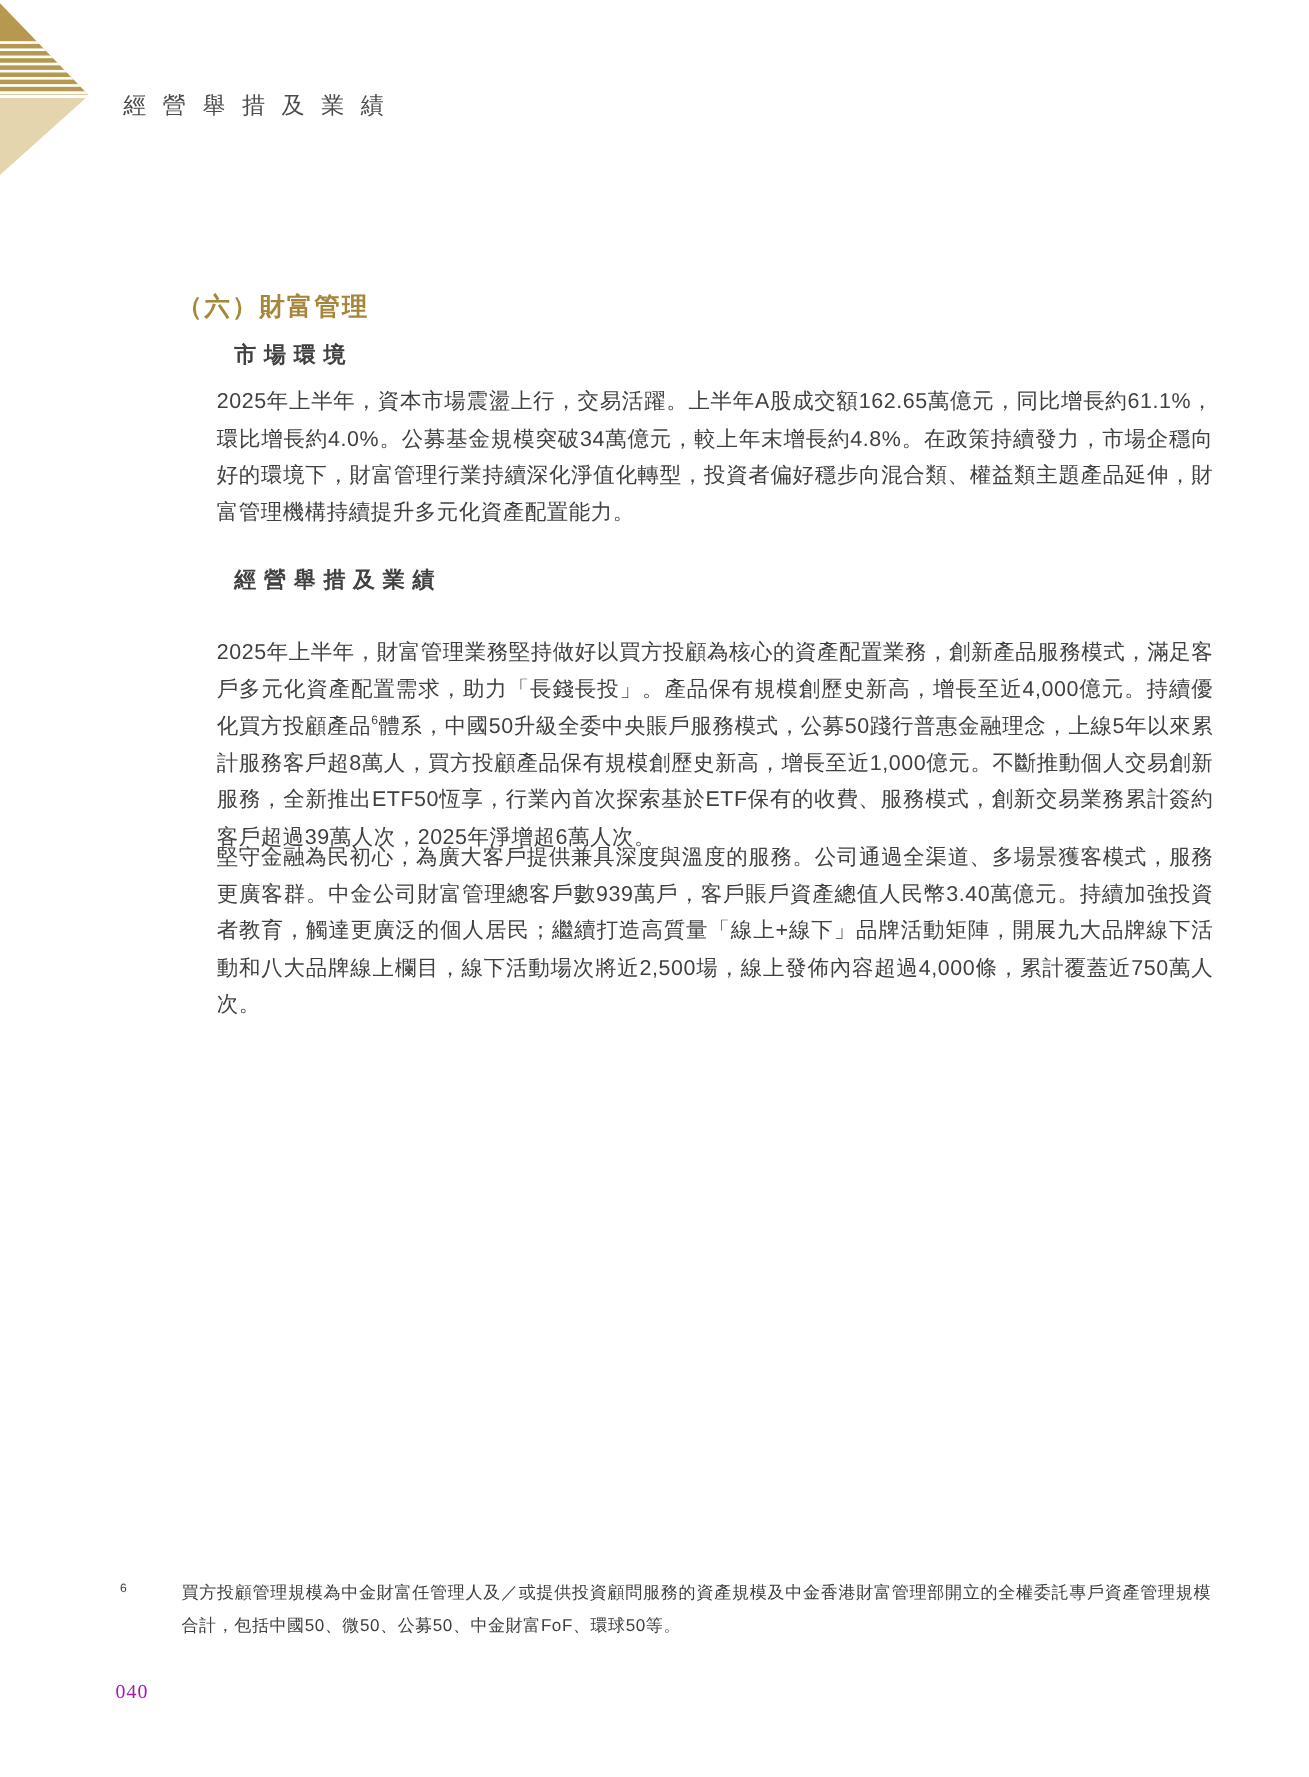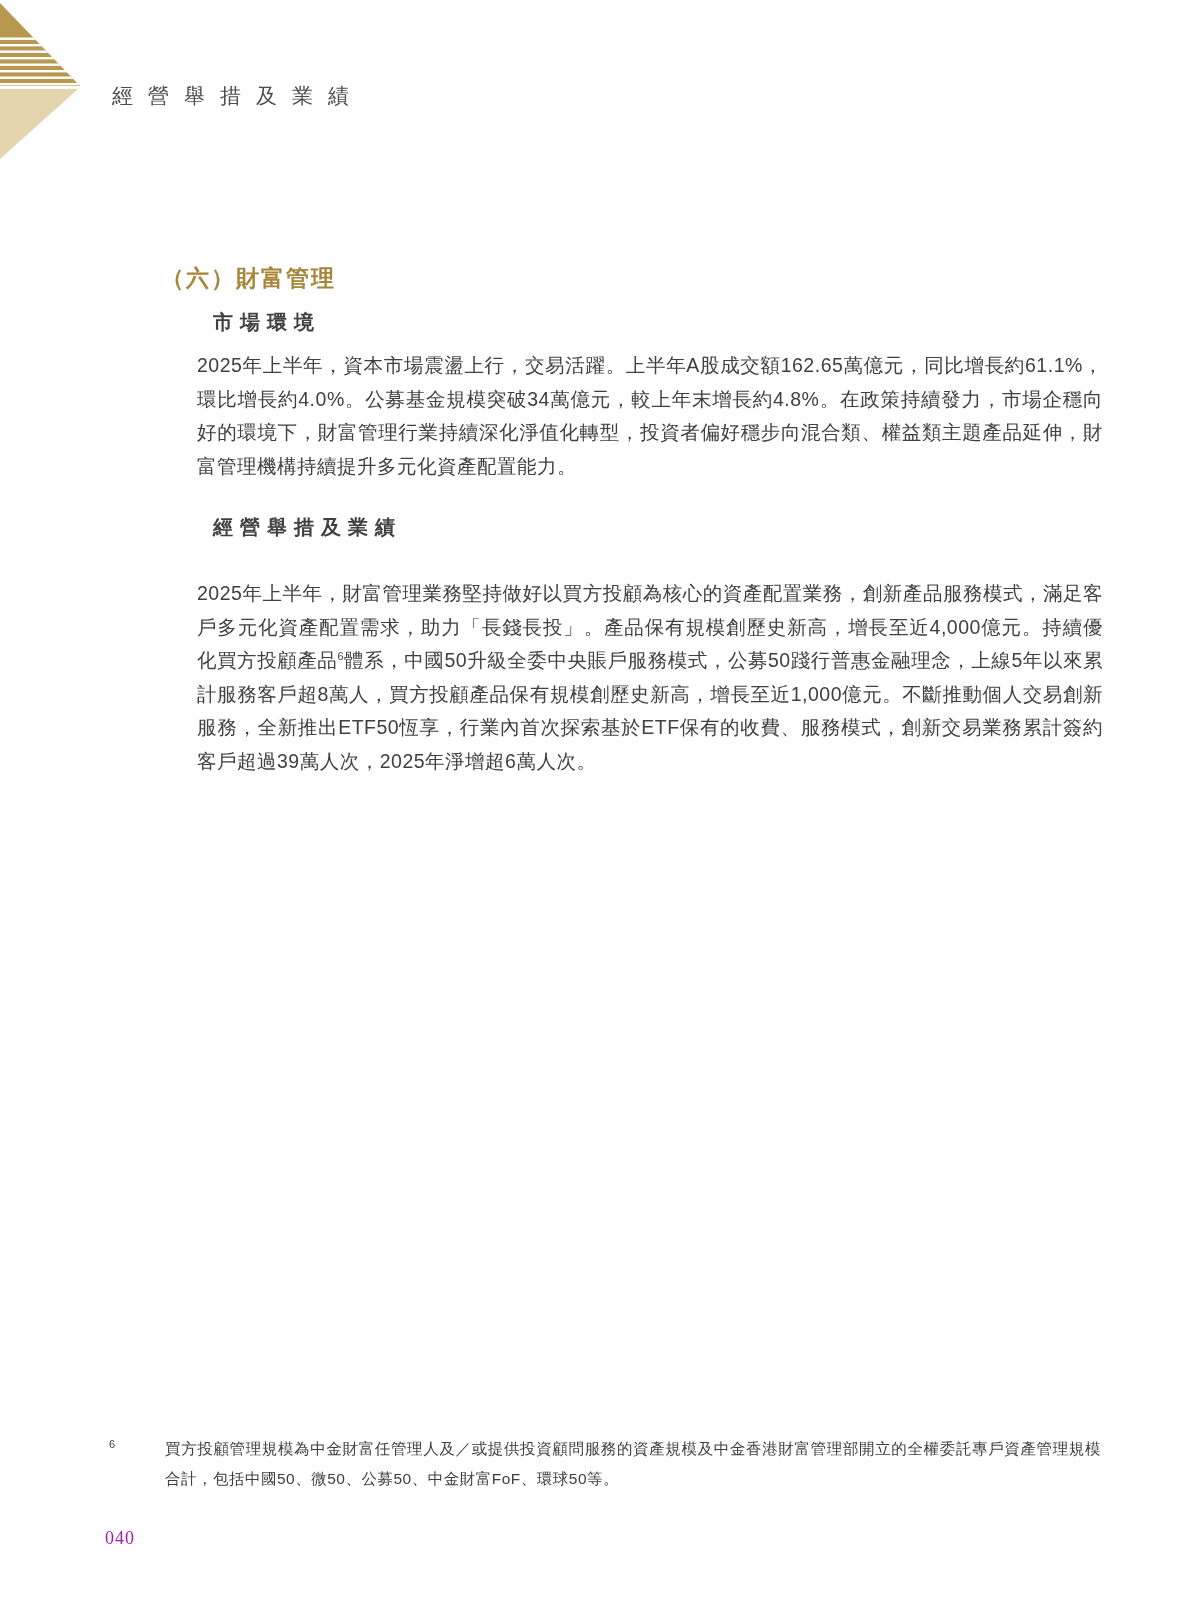--- a/index.html
+++ b/index.html
@@ -97,19 +97,20 @@
   <div class="h1">（六）財富管理</div>
 
   <div class="h2 h2-market">市場環境</div>
 
   <p class="body-p p1">2025年上半年，資本市場震盪上行，交易活躍。上半年A股成交額162.65萬億元，同比增長約61.1%，環比增長約4.0%。公募基金規模突破34萬億元，較上年末增長約4.8%。在政策持續發力，市場企穩向好的環境下，財富管理行業持續深化淨值化轉型，投資者偏好穩步向混合類、權益類主題產品延伸，財富管理機構持續提升多元化資產配置能力。</p>
 
   <div class="h2 h2-ops">經營舉措及業績</div>
 
   <p class="body-p p2"><span>2025年上半年，財富管理業務堅持做好以買方投顧為核心的資產配置業務，創新產品服務模式，滿足客戶多元化資產配置需求，助力「長錢長投」。產品保有規模創歷史新高，增長至近4,000億元。持續優化買方投顧產品</span><sup>6</sup><span>體系，中國50升級全委中央賬戶服務模式，公募50踐行普惠金融理念，上線5年以來累計服務客戶超8萬人，買方投顧產品保有規模創歷史新高，增長至近1,000億元。不斷推動個人交易創新服務，全新推出ETF50恆享，行業內首次探索基於ETF保有的收費、服務模式，創新交易業務累計簽約客戶超過39萬人次，2025年淨增超6萬人次。</span></p>
 
+  <p class="body-p p3">堅守金融為民初心，為廣大客戶提供兼具深度與溫度的服務。公司通過全渠道、多場景獲客模式，服務更廣客群。中金公司財富管理總客戶數939萬戶，客戶賬戶資產總值人民幣3.40萬億元。持續加強投資者教育，觸達更廣泛的個人居民；繼續打造高質量「線上+線下」品牌活動矩陣，開展九大品牌線下活動和八大品牌線上欄目，線下活動場次將近2,500場，線上發佈內容超過4,000條，累計覆蓋近750萬人次。</p>
 
   <sup class="fn-marker">6</sup>
   <div class="fn-text">買方投顧管理規模為中金財富任管理人及／或提供投資顧問服務的資產規模及中金香港財富管理部開立的全權委託專戶資產管理規模合計，包括中國50、微50、公募50、中金財富FoF、環球50等。</div>
 
   <div class="page-number">040</div>
 
 </div>
 
 </body></html>

